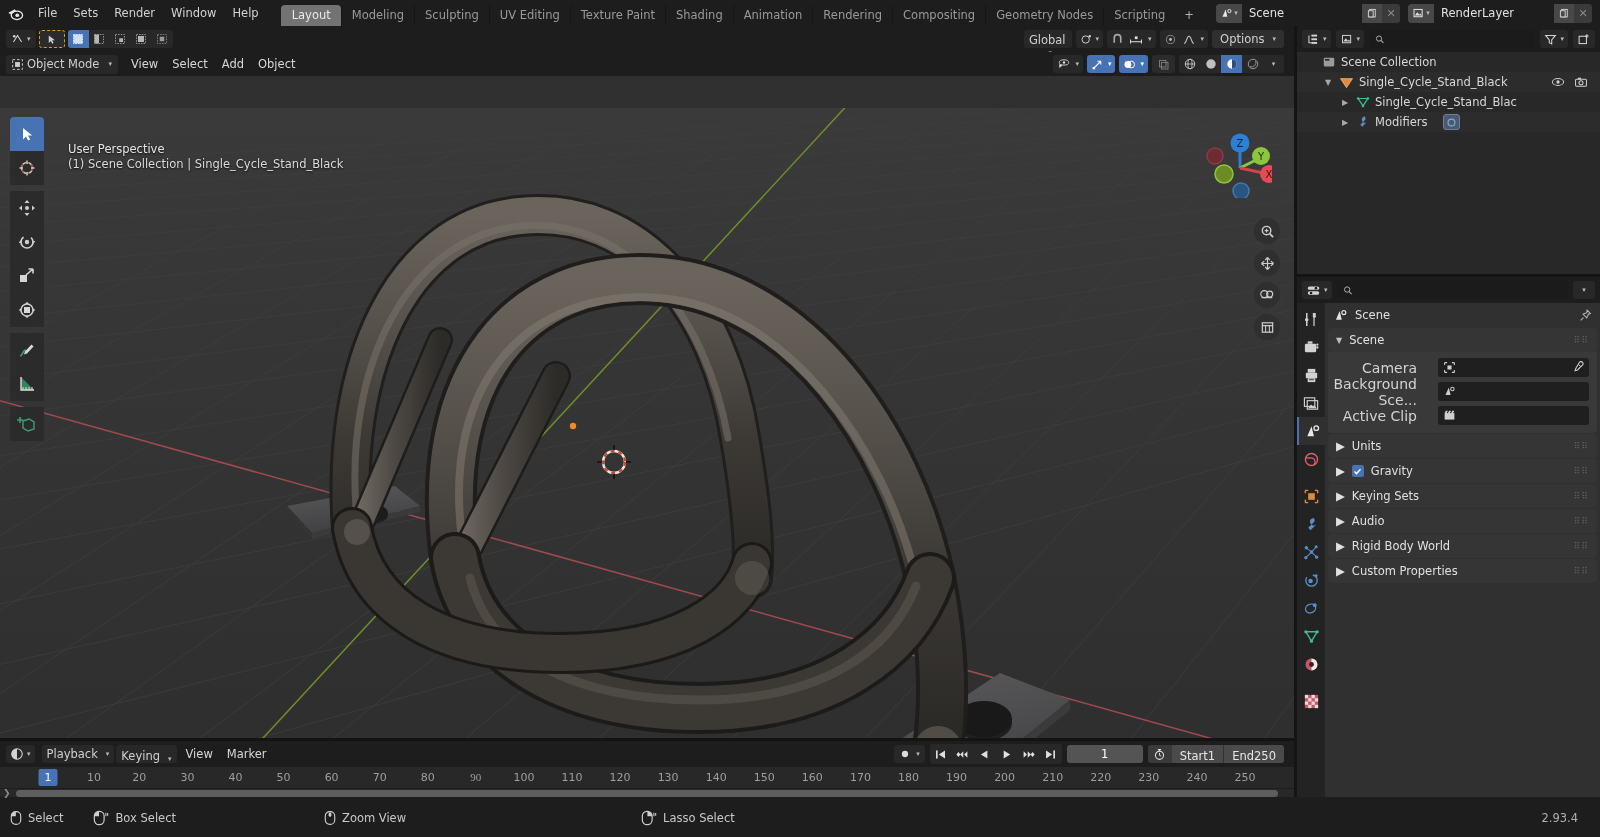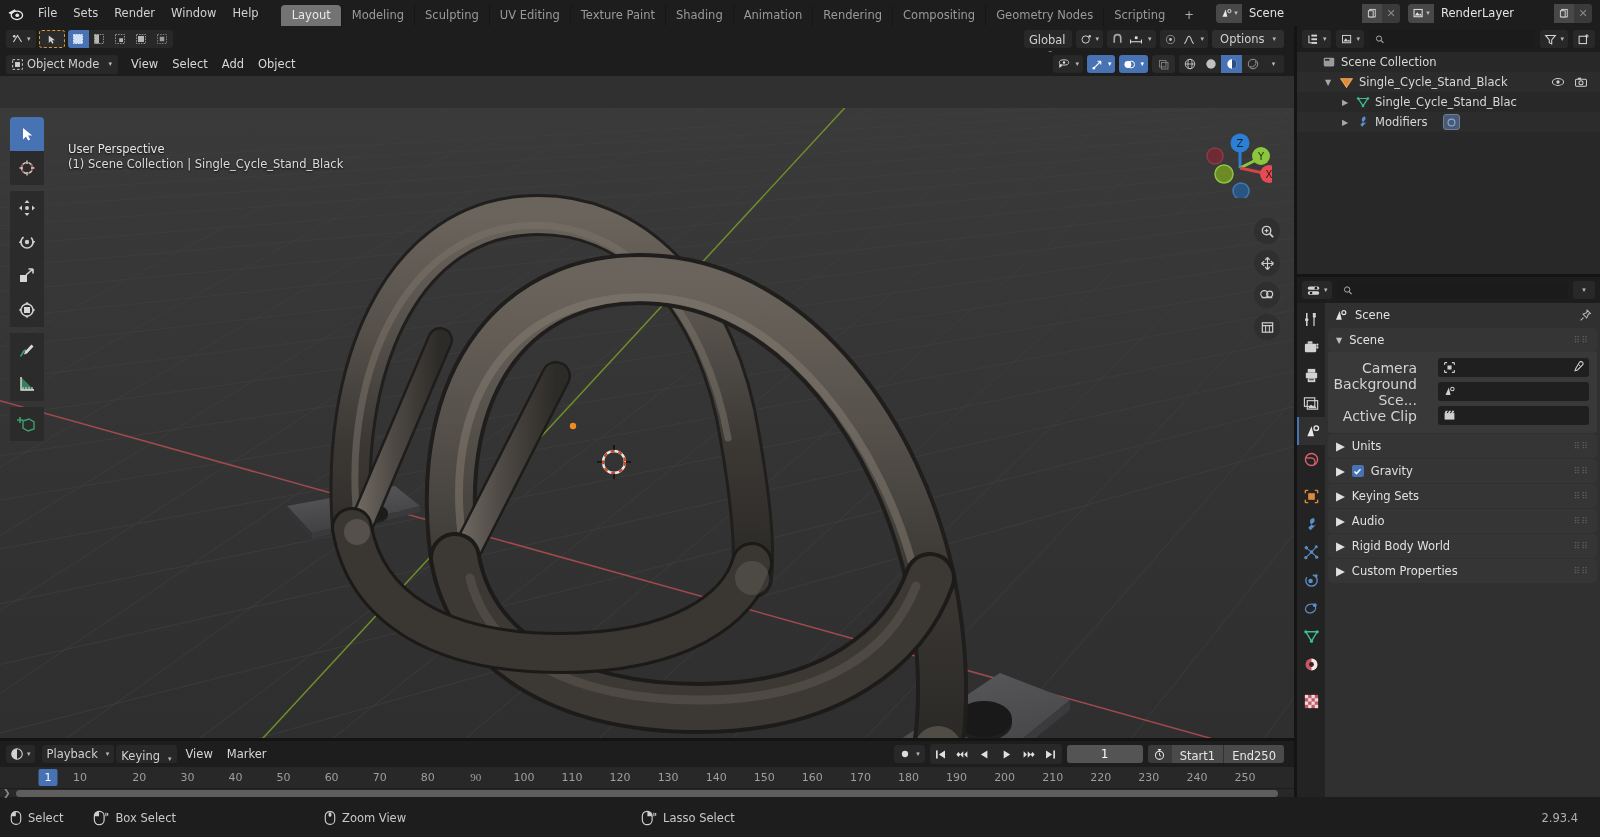--- a/index.html
+++ b/index.html
@@ -808,21 +808,21 @@
           <div class="se-cell">
             <span>End</span>
             <span>250</span>
           </div>
         </div>
       </div>
     </div>
 
     <div class="tl-ruler">
       <div id="ticks">
-          <div class="tick" style="left: 80px;">10</div>
+          <div class="tick" style="left: 94px;">10</div>
           <div class="tick" style="left: 139.337px;">20</div>
           <div class="tick" style="left: 187.41px;">30</div>
           <div class="tick" style="left: 235.482px;">40</div>
           <div class="tick" style="left: 283.554px;">50</div>
           <div class="tick" style="left: 331.627px;">60</div>
           <div class="tick" style="left: 379.699px;">70</div>
           <div class="tick" style="left: 427.771px;">80</div>
           <div class="tick" style="left: 475.843px; font-family: Liberation Serif, serif;">90</div>
           <div class="tick" style="left: 523.916px;">100</div>
           <div class="tick" style="left: 571.988px;">110</div>

